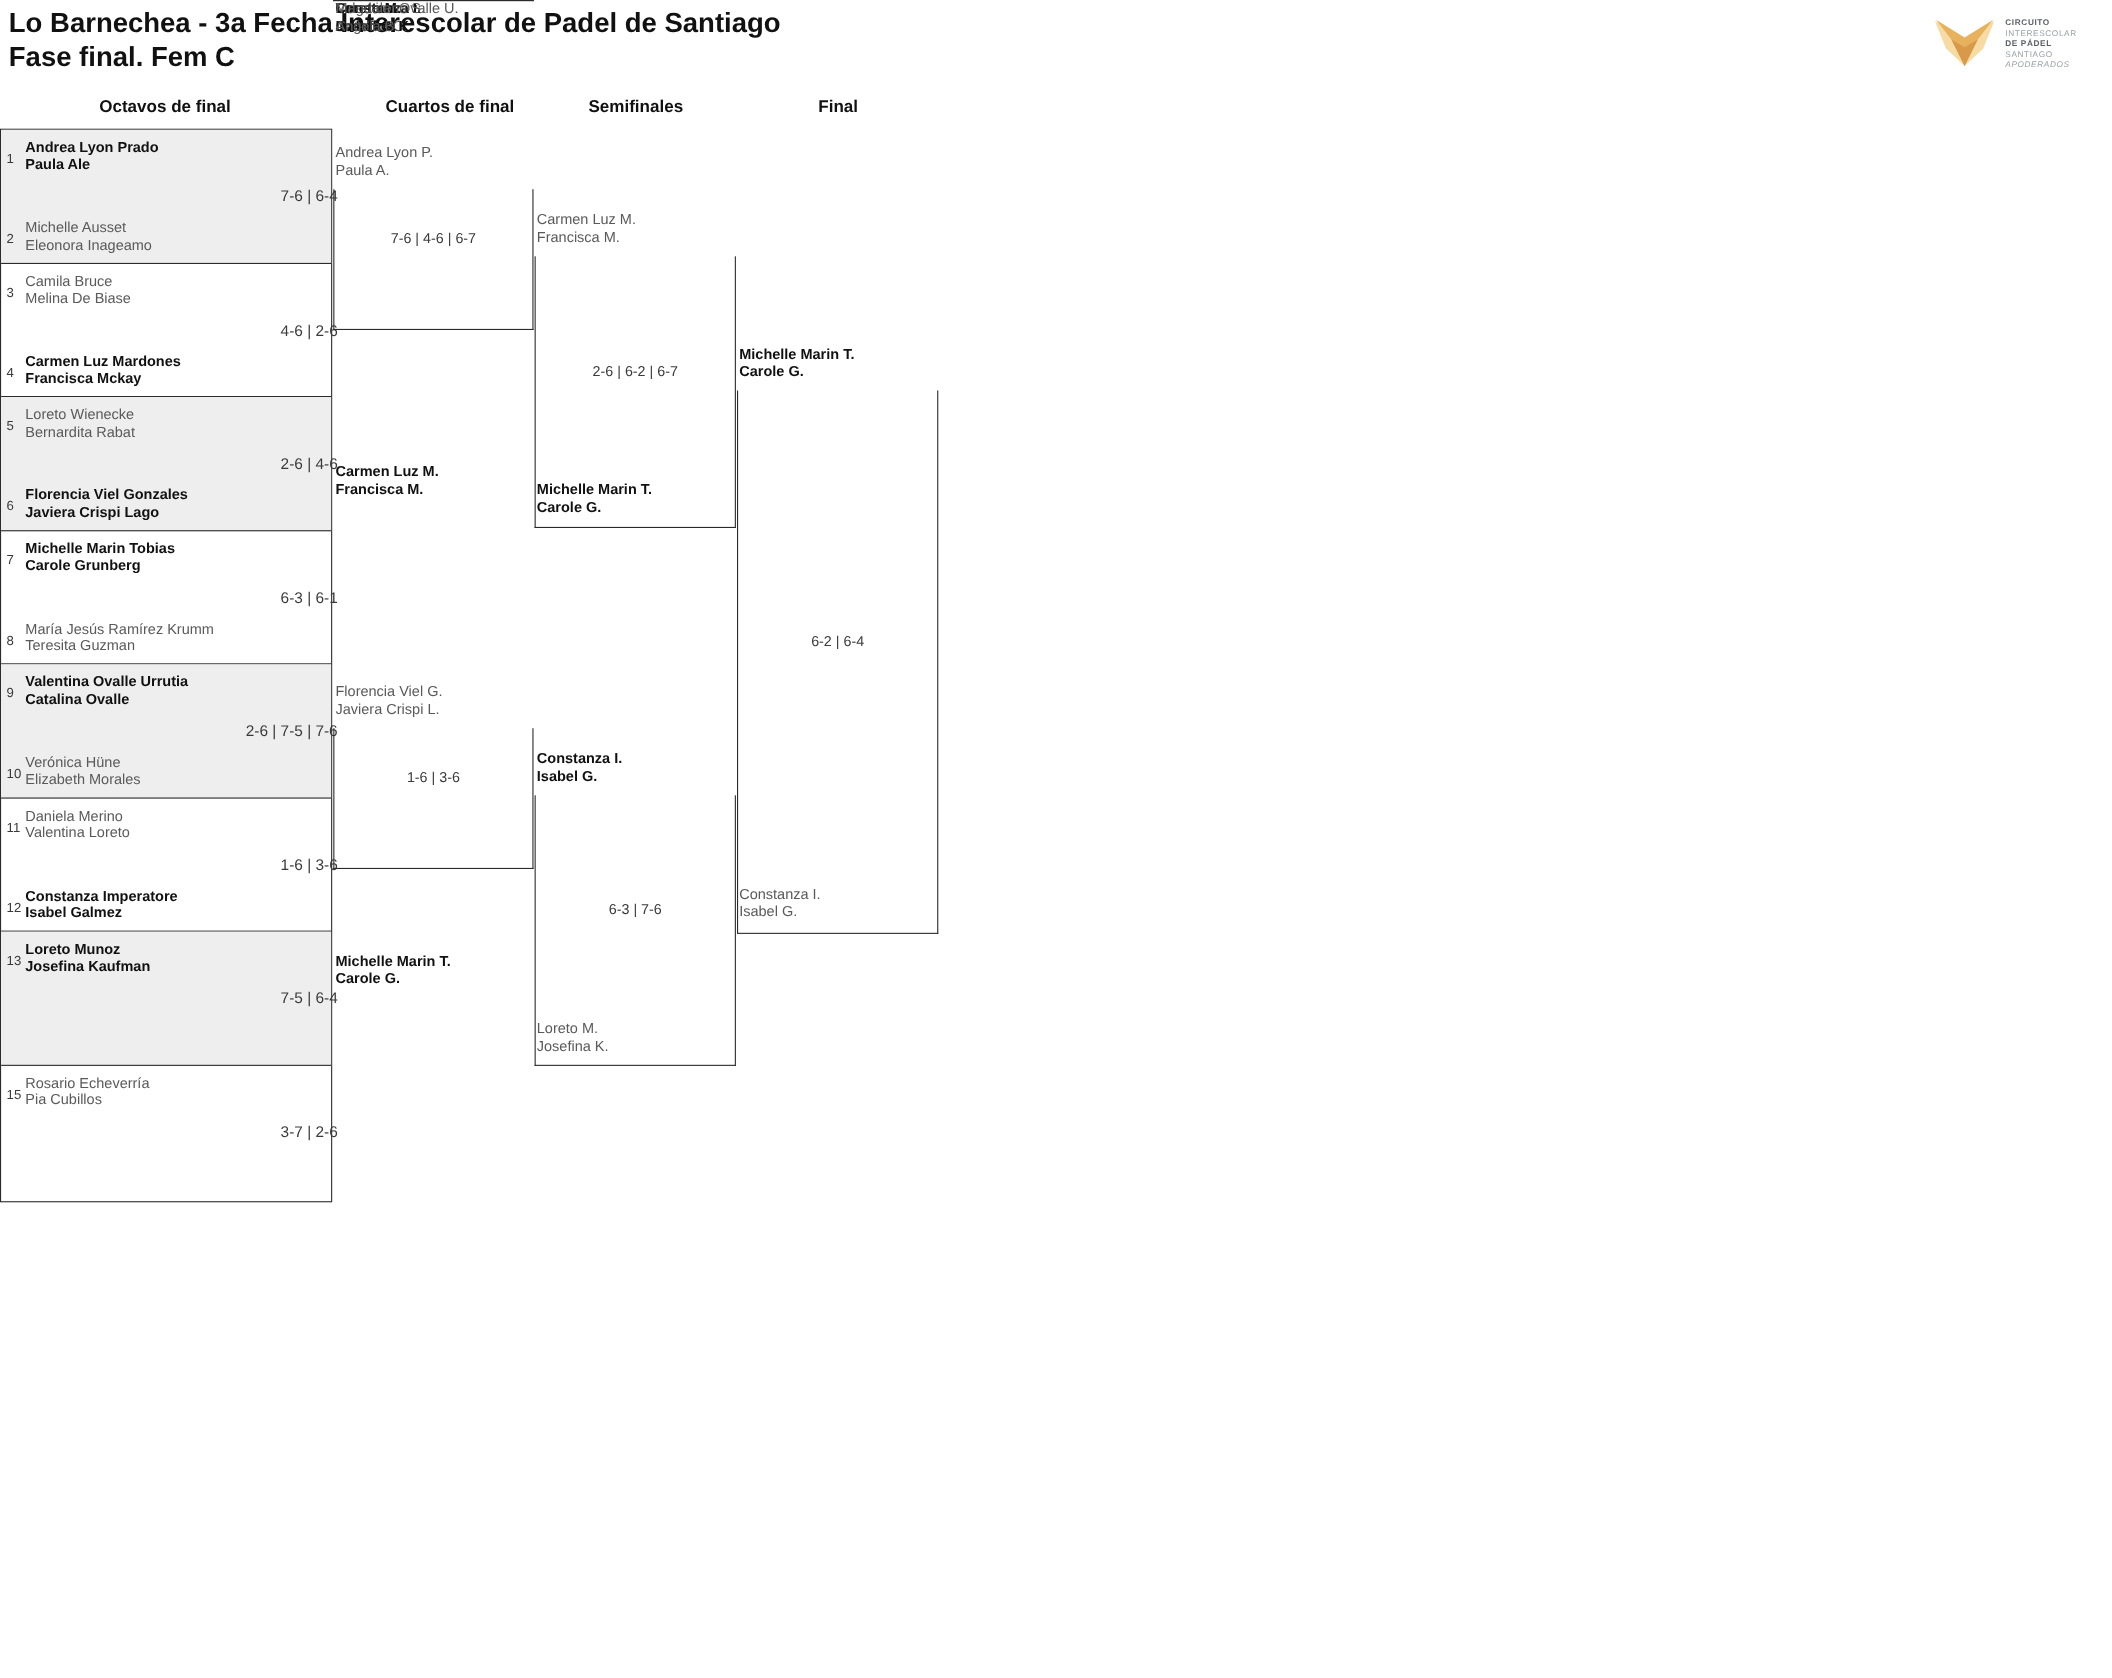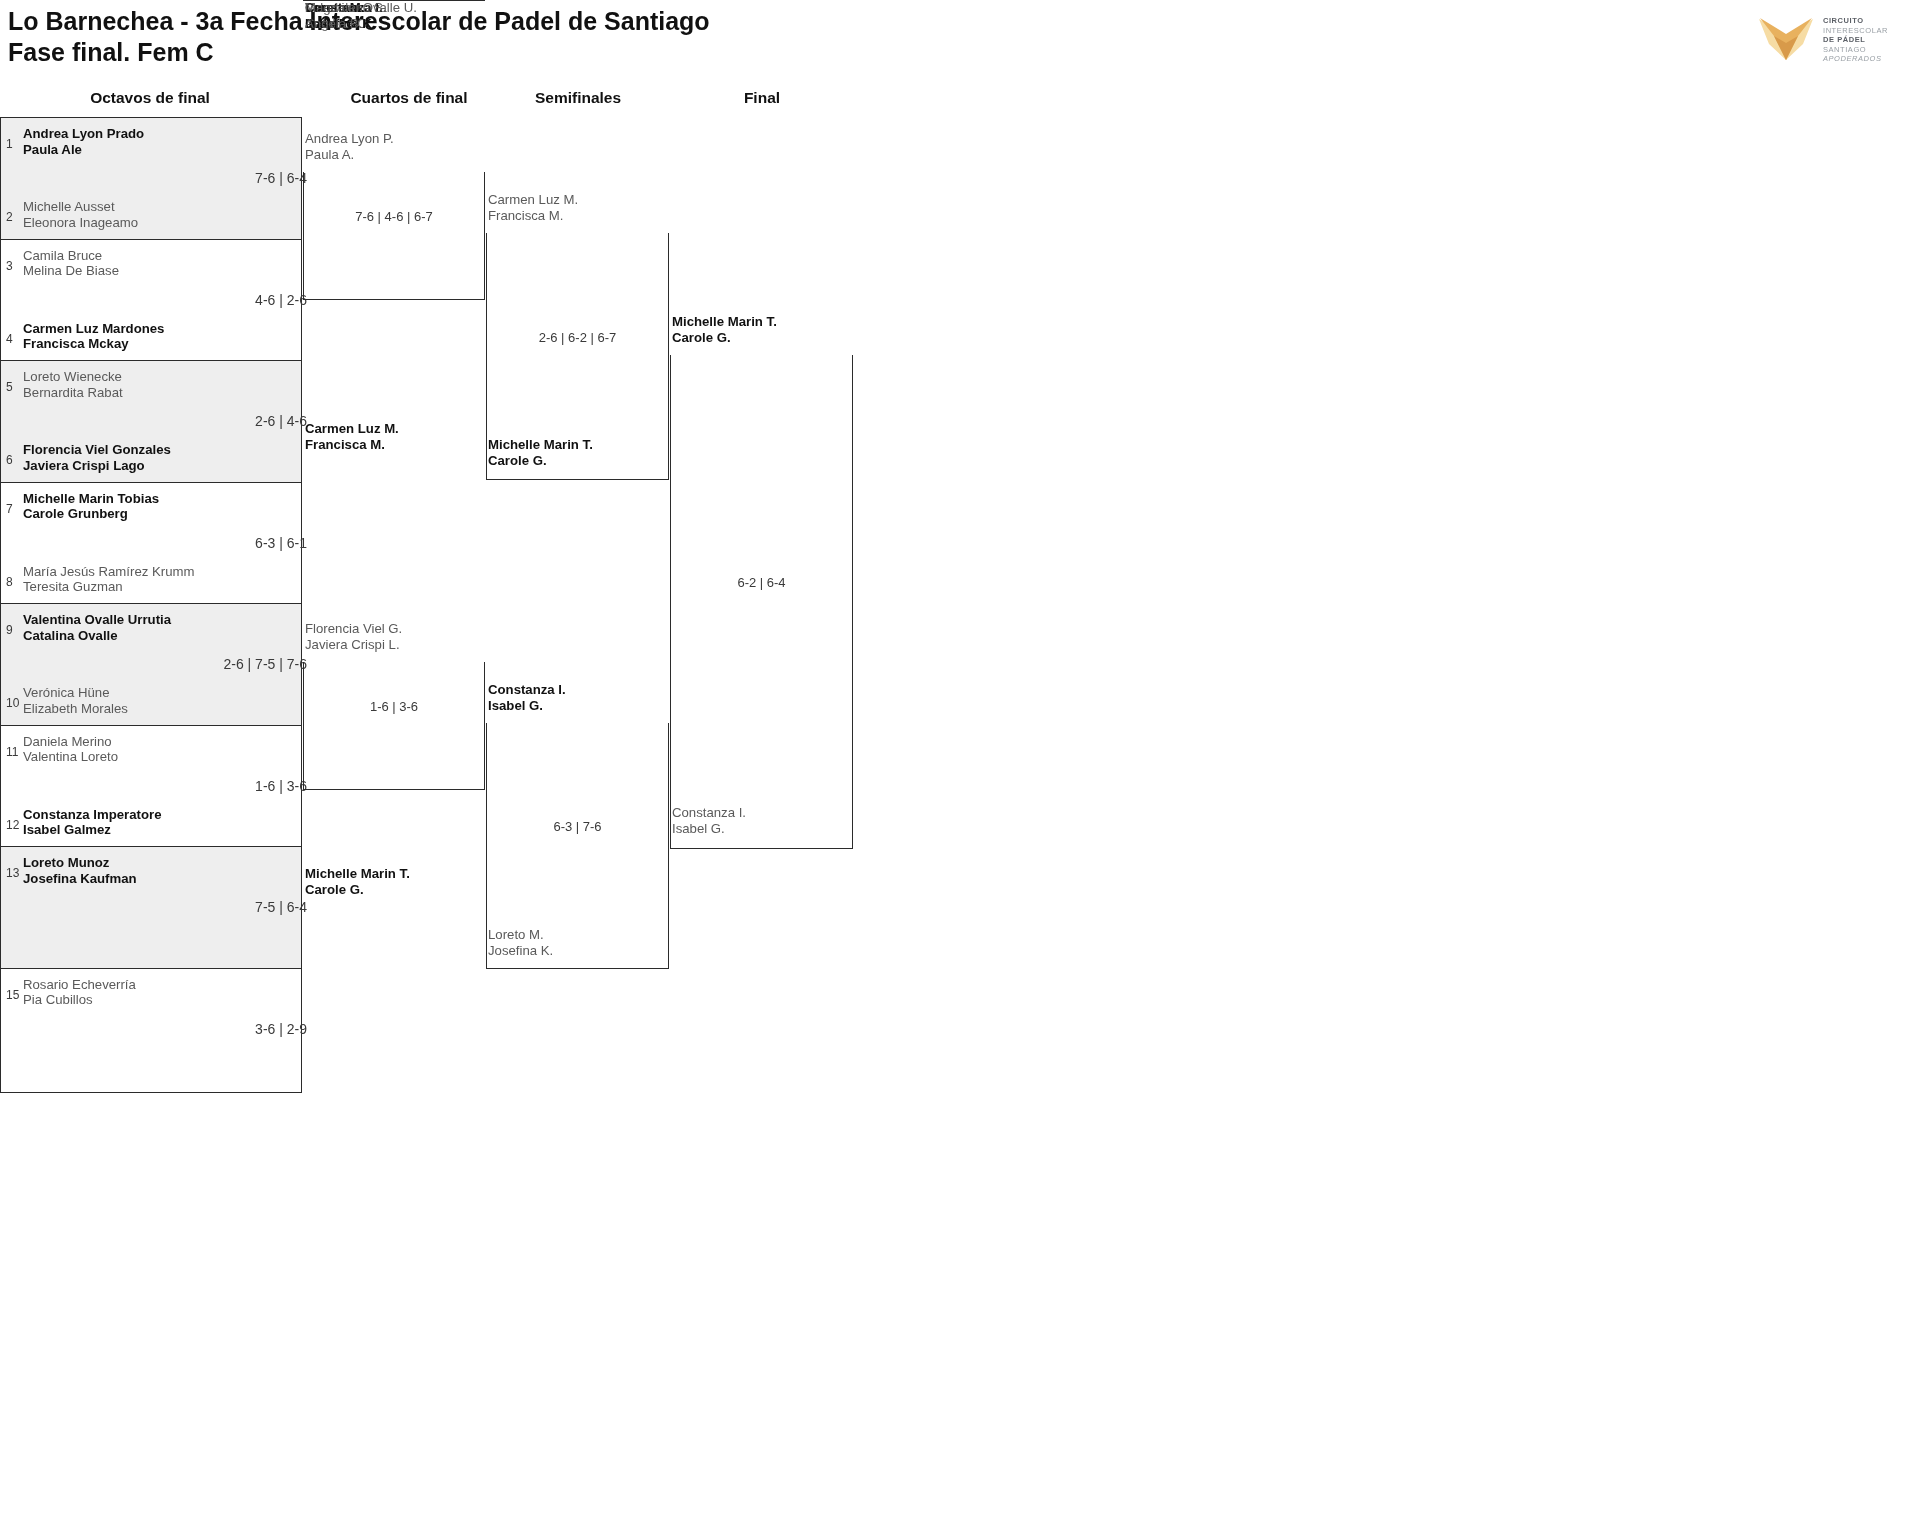--- a/index.html
+++ b/index.html
@@ -205,21 +205,21 @@
       <div class="r1-score" style="top: 52px;">7-5 | 6-4</div>
     </div>
     <div class="r1-match" style="top: 850.5px; height: 121.5px;">
       <div class="r1-team" style="top: 8px;">
         <div class="r1-seed" style="top: 11px;">15</div>
         <div class="r1-names los">
           <div>Rosario Echeverría</div>
           <div>Pia Cubillos</div>
         </div>
       </div>
-      <div class="r1-score" style="top: 52px;">3-6 | 2-9</div>
+      <div class="r1-score" style="top: 52px;">3-7 | 2-6</div>
     </div>
   </div>
 
 <div id="later-rounds">
     <div class="node">
       <div class="node-box" style="left: 303px; top: 172px; width: 182px; height: 128px;"></div>
       <div class="node-score" style="left: 303px; width: 182px; top: 209px;">7-6 | 4-6 | 6-7</div>
       <div class="node-team los" style="left: 305px; top: 131px;">
         <div>Andrea Lyon P.</div>
         <div>Paula A.</div>

